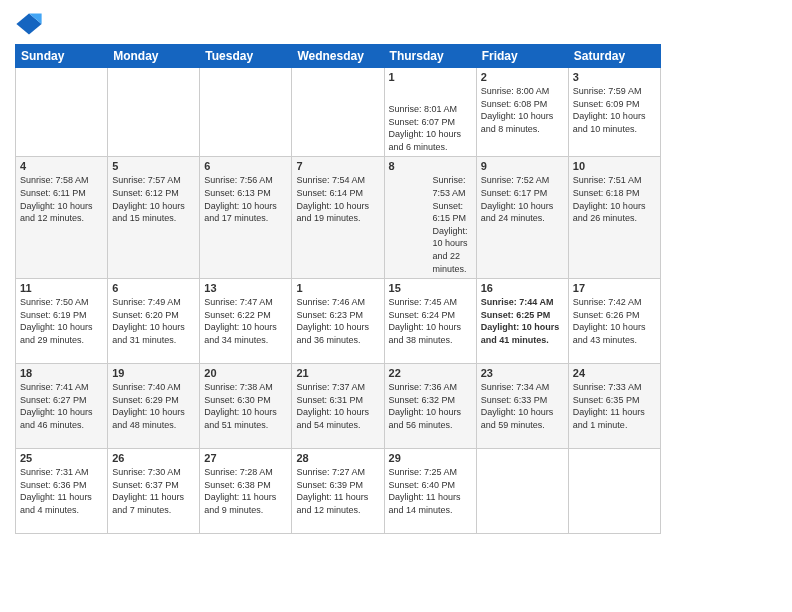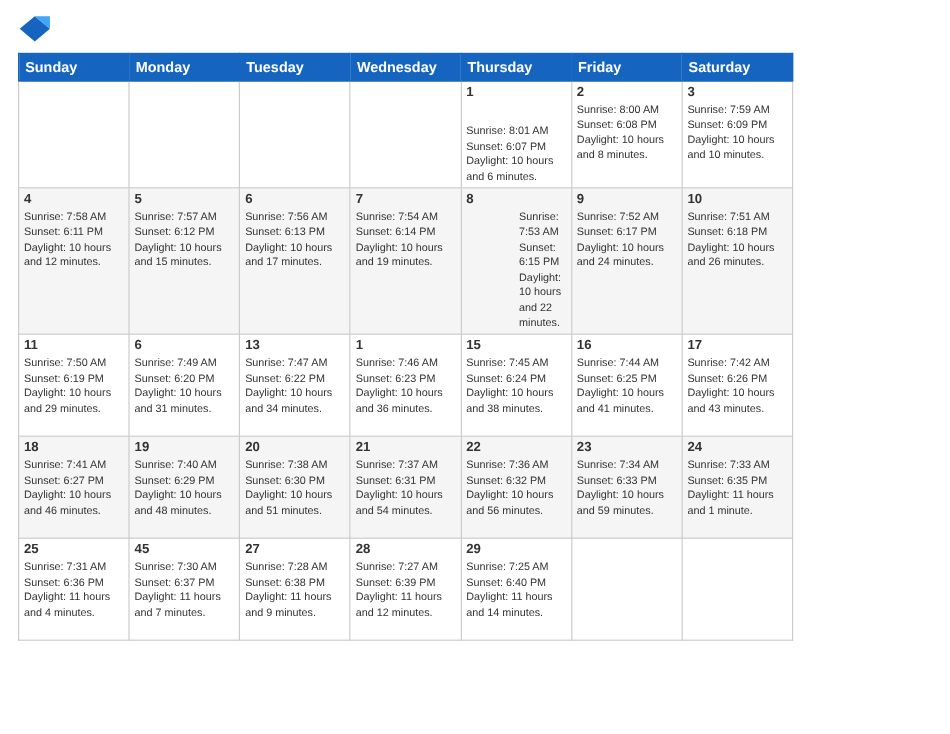--- a/index.html
+++ b/index.html
@@ -238,21 +238,21 @@
           </td>
           <td>
             <span class="day-number">15</span>
             <div class="day-info" style="white-space: pre-line;">Sunrise: 7:45 AM
 Sunset: 6:24 PM
 Daylight: 10 hours
 and 38 minutes.</div>
           </td>
           <td>
             <span class="day-number">16</span>
-            <div class="day-info" style="white-space: pre-line;">Sunrise: 7:44 AM
+            <div class="day-info" style="white-space: pre-line; font-weight: bold;">Sunrise: 7:44 AM
 Sunset: 6:25 PM
 Daylight: 10 hours
 and 41 minutes.</div>
           </td>
           <td>
             <span class="day-number">17</span>
             <div class="day-info" style="white-space: pre-line;">Sunrise: 7:42 AM
 Sunset: 6:26 PM
 Daylight: 10 hours
 and 43 minutes.</div>
@@ -311,21 +311,21 @@
         </tr>
         <tr>
           <td>
             <span class="day-number">25</span>
             <div class="day-info" style="white-space: pre-line;">Sunrise: 7:31 AM
 Sunset: 6:36 PM
 Daylight: 11 hours
 and 4 minutes.</div>
           </td>
           <td>
-            <span class="day-number">45</span>
+            <span class="day-number">26</span>
             <div class="day-info" style="white-space: pre-line;">Sunrise: 7:30 AM
 Sunset: 6:37 PM
 Daylight: 11 hours
 and 7 minutes.</div>
           </td>
           <td>
             <span class="day-number">27</span>
             <div class="day-info" style="white-space: pre-line;">Sunrise: 7:28 AM
 Sunset: 6:38 PM
 Daylight: 11 hours

